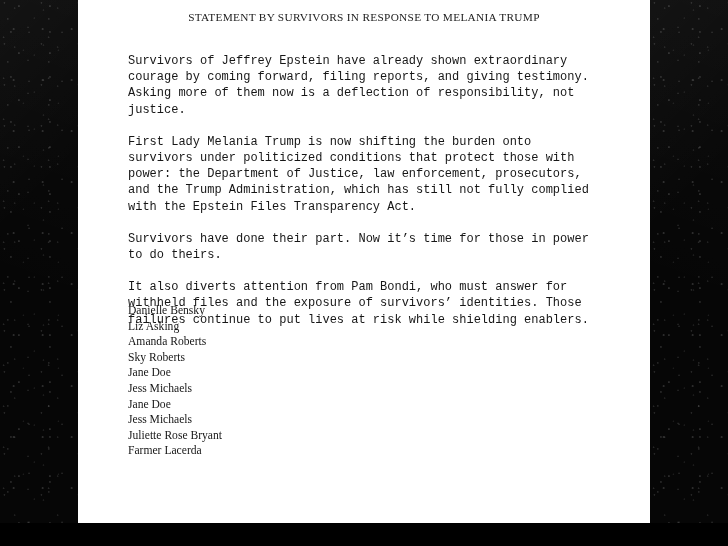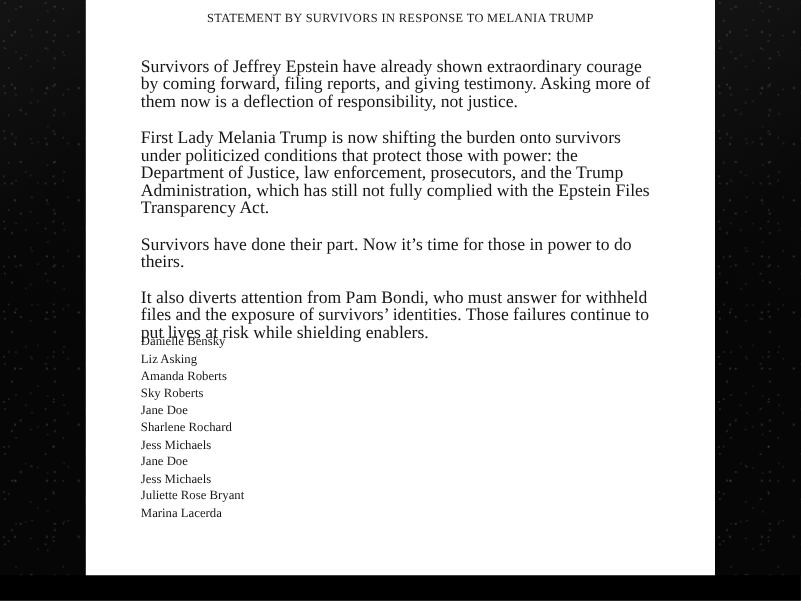--- a/index.html
+++ b/index.html
@@ -76,25 +76,26 @@
   }
 
   #body-copy {
     position: absolute;
     top: 53px;
     left: 50px;
     width: 470px;
   }
 
   .para {
-    font-size: 16px;
+    font-size: 12px;
     line-height: 16.2px;
     color: #161616;
     margin: 0 0 16px 0;
     text-align: left;
+    font-family: Liberation Mono, monospace;
   }
   .para:last-child { margin-bottom: 0; }
 
   #signatories {
     position: absolute;
     top: 303px;
     left: 50px;
     width: 470px;
   }
   .signatory {
@@ -122,22 +123,21 @@
       <p class="para">Survivors have done their part. Now it’s time for those in power to do theirs.</p>
       <p class="para">It also diverts attention from Pam Bondi, who must answer for withheld files and the exposure of survivors’ identities. Those failures continue to put lives at risk while shielding enablers.</p>
     </div>
 
     <div id="signatories">
       <div class="signatory">Danielle Bensky</div>
       <div class="signatory">Liz Asking</div>
       <div class="signatory">Amanda Roberts</div>
       <div class="signatory">Sky Roberts</div>
       <div class="signatory">Jane Doe</div>
-      <div class="signatory">Sharlene Rochard</div>
       <div class="signatory">Jess Michaels</div>
       <div class="signatory">Jane Doe</div>
       <div class="signatory">Jess Michaels</div>
       <div class="signatory">Juliette Rose Bryant</div>
-      <div class="signatory">Marina Lacerda</div>
+      <div class="signatory">Farmer Lacerda</div>
     </div>
 
   </div>
 </div>
 
 </body></html>

